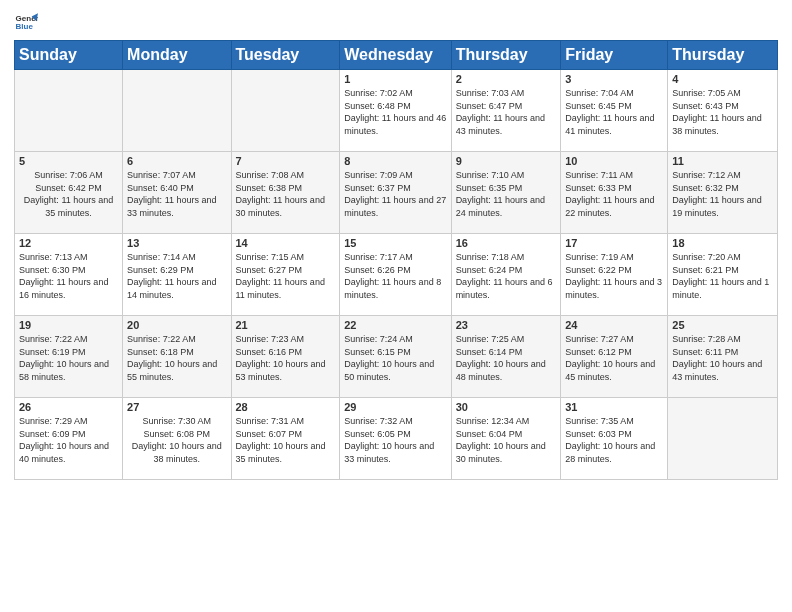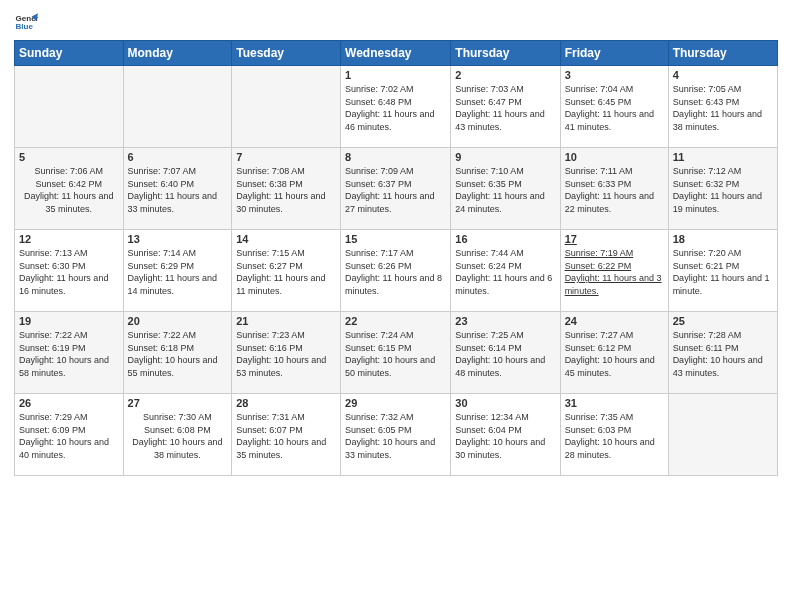--- a/index.html
+++ b/index.html
@@ -49,21 +49,21 @@
       color: #444;
     }
     .calendar {
       width: 100%;
       border-collapse: collapse;
       border: 1px solid #ccc;
     }
     .calendar th {
       background-color: #2a6db5;
       color: #fff;
-      font-size: 12px;
+      font-size: 16px;
       font-weight: bold;
       padding: 5px 4px;
       text-align: left;
       border: 1px solid #1a5a9a;
     }
     .calendar td {
       border: 1px solid #ccc;
       vertical-align: top;
       padding: 3px 4px;
       font-size: 9.5px;
@@ -219,25 +219,25 @@
 Daylight: 11 hours and 11 minutes.</div>
           </td>
           <td style="background: rgb(255, 255, 255);">
             <span class="day-num">15</span>
             <div class="day-info" style="white-space: pre-line;">Sunrise: 7:17 AM
 Sunset: 6:26 PM
 Daylight: 11 hours and 8 minutes.</div>
           </td>
           <td style="background: rgb(255, 255, 255);">
             <span class="day-num">16</span>
-            <div class="day-info" style="white-space: pre-line;">Sunrise: 7:44 AM
+            <div class="day-info" style="white-space: pre-line;">Sunrise: 7:18 AM
 Sunset: 6:24 PM
 Daylight: 11 hours and 6 minutes.</div>
           </td>
-          <td style="background: rgb(255, 255, 255); text-decoration: underline;">
+          <td style="background: rgb(255, 255, 255);">
             <span class="day-num">17</span>
             <div class="day-info" style="white-space: pre-line;">Sunrise: 7:19 AM
 Sunset: 6:22 PM
 Daylight: 11 hours and 3 minutes.</div>
           </td>
           <td style="background: rgb(255, 255, 255);">
             <span class="day-num">18</span>
             <div class="day-info" style="white-space: pre-line;">Sunrise: 7:20 AM
 Sunset: 6:21 PM
 Daylight: 11 hours and 1 minute.</div>

